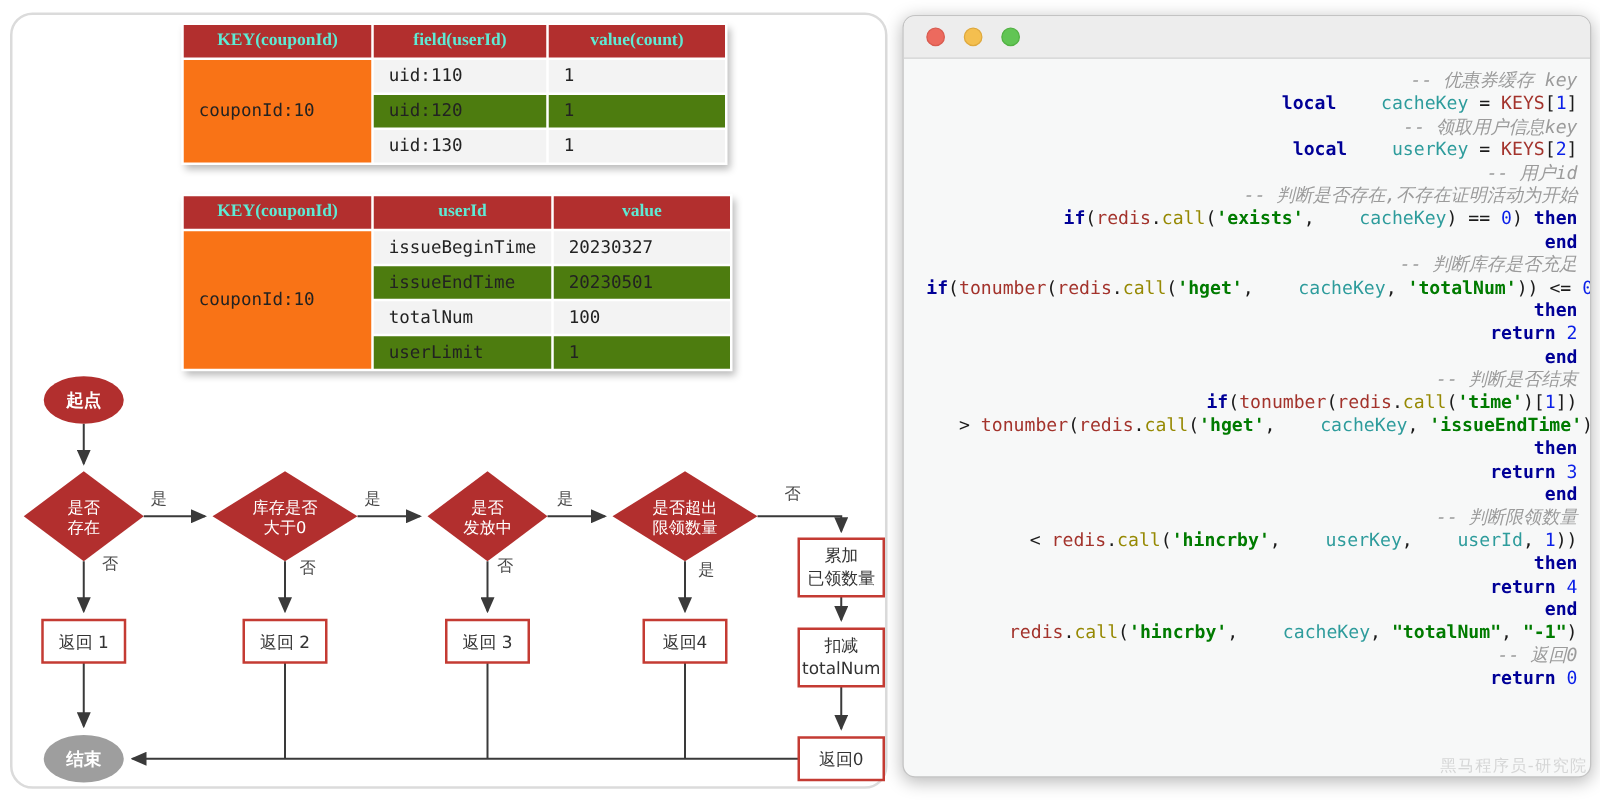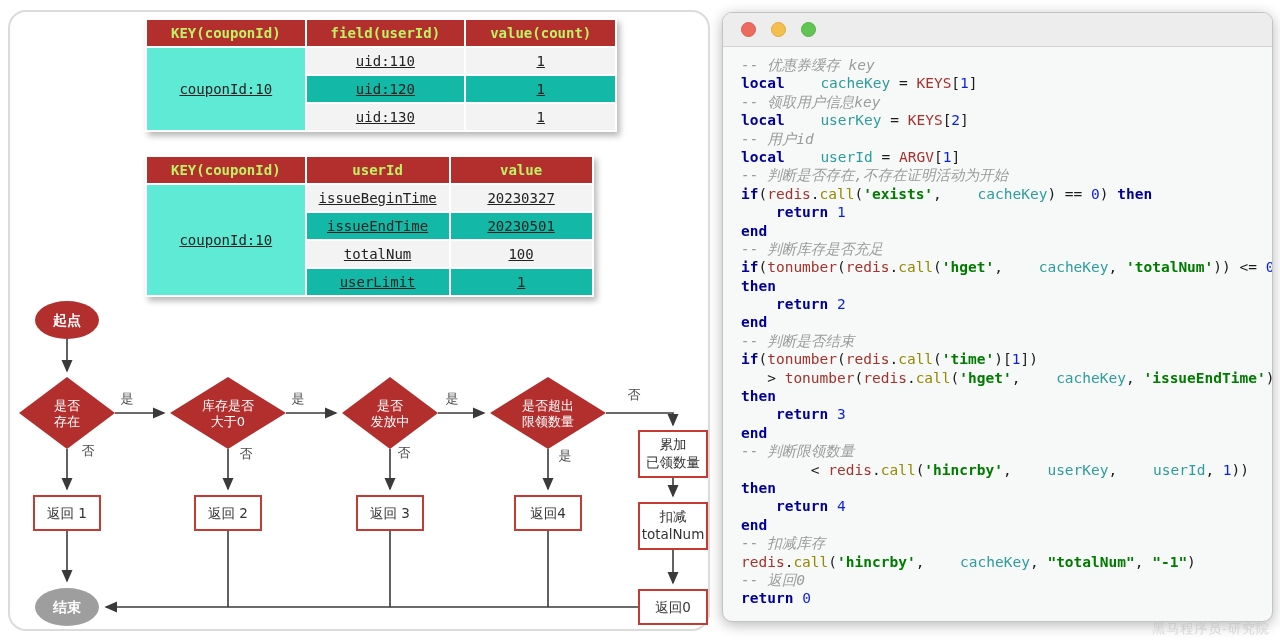--- a/index.html
+++ b/index.html
@@ -21,52 +21,52 @@
   .nodetext { fill:#ffffff; font-size:13px; text-anchor:middle;
               font-family:"DejaVu Sans","Liberation Sans",sans-serif; }
   .ovaltext { fill:#ffffff; font-size:14px; font-weight:600; text-anchor:middle; }
   .boxtext { fill:#333333; font-size:13.5px; text-anchor:middle; }
   .edgelabel { fill:#4a4a4a; font-size:13px; text-anchor:middle; }
 
   
   .tablewrap { position:absolute; background:#fff; box-shadow:3px 4px 6px rgba(0,0,0,.28); }
   .tablewrap table { border-collapse:separate; border-spacing:2px;
                      font-family:"DejaVu Sans Mono","Liberation Mono",monospace; font-size:14px; }
-  .tablewrap th { background:#B22F2E; color:#bef264; font-weight:bold; height:26px; padding:0 24px; }
-  .tablewrap td { text-align:center; height:26px; padding:0 12px; color:#222;text-decoration:underline; }
-  .tablewrap td.keycell { background:#5eead4; }
+  .tablewrap th { background:#B22F2E; color:#5eead4; font-weight:bold; height:26px; padding:0 24px;font-family:Liberation Serif, serif; }
+  .tablewrap td { height:26px; padding:0 12px; color:#222; }
+  .tablewrap td.keycell { background:#f97316; }
   .tablewrap td.light { background:#F3F3F3; }
-  .tablewrap td.dark  { background:#14b8a6; }
+  .tablewrap td.dark  { background:#4d7c0f; }
   .t1 { left:145px; top:18px; }
   .t2 { left:145px; top:155px; }
 
   
   .codewin { position:absolute; left:722px; top:12px; width:551px; height:610px;
              background:#F7F8F8; border:1px solid #C3C3C3; border-radius:10px;
              box-shadow:0 3px 14px rgba(0,0,0,.28); overflow:hidden; }
   .titlebar { height:34px; background:#EDEDED; border-bottom:1px solid #D4D4D4;
               display:flex; align-items:center; padding-left:18px; }
   .light-dot { width:15px; height:15px; border-radius:50%; margin-right:15px; }
   .dot-red    { background:#EC6A5E; border:1px solid #D95C50; }
   .dot-yellow { background:#F4BF4F; border:1px solid #DFA93D; }
   .dot-green  { background:#61C554; border:1px solid #52B243; }
   .codearea { padding:9px 10px 8px 18px;
               font-family:"DejaVu Sans Mono","Liberation Mono",monospace;
-              font-size:14.5px; line-height:18.4px; color:#1b1b1b; }
+              font-size:14.5px; line-height:18.4px; color:#1b1b1b;text-align:right; }
   .cl { white-space:pre; height:18.4px; }
   .cl .c { color:#9B9B9B; font-style:italic; }
   .cl .k { color:#000097; font-weight:bold; }
   .cl .b { color:#A3332C; }
   .cl .f { color:#968903; }
   .cl .s { color:#007B00; font-weight:bold; }
   .cl .n { color:#0A1FE8; }
   .cl .i { color:#2E9C9C;margin-left:27px; }
 
   
-  .watermark { position:absolute; right:10px; bottom:3px; font-size:13px;
+  .watermark { position:absolute; right:10px; bottom:19px; font-size:13px;
                color:rgba(185,185,185,.55); letter-spacing:1px; }
 </style>
 </head>
 <body>
 
 <div class="stage">
 
   <div class="panel"></div>
 
   <svg class="flow" viewBox="0 0 720 641">
@@ -240,42 +240,39 @@
       <span class="light-dot dot-red"></span>
       <span class="light-dot dot-yellow"></span>
       <span class="light-dot dot-green"></span>
     </div>
     <div class="codearea">
         <div class="cl"><span class="c">-- 优惠券缓存 key</span></div>
         <div class="cl"><span class="k">local</span><span> </span><span class="i">cacheKey</span><span> = </span><span class="b">KEYS</span><span>[</span><span class="n">1</span><span>]</span></div>
         <div class="cl"><span class="c">-- 领取用户信息key</span></div>
         <div class="cl"><span class="k">local</span><span> </span><span class="i">userKey</span><span> = </span><span class="b">KEYS</span><span>[</span><span class="n">2</span><span>]</span></div>
         <div class="cl"><span class="c">-- 用户id</span></div>
-        <div class="cl"><span class="k">local</span><span> </span><span class="i">userId</span><span> = </span><span class="b">ARGV</span><span>[</span><span class="n">1</span><span>]</span></div>
         <div class="cl"><span class="c">-- 判断是否存在,不存在证明活动为开始</span></div>
         <div class="cl"><span class="k">if</span><span>(</span><span class="b">redis</span><span>.</span><span class="f">call</span><span>(</span><span class="s">'exists'</span><span>, </span><span class="i">cacheKey</span><span>) == </span><span class="n">0</span><span>) </span><span class="k">then</span></div>
-        <div class="cl"><span>    </span><span class="k">return</span><span> </span><span class="n">1</span></div>
         <div class="cl"><span class="k">end</span></div>
         <div class="cl"><span class="c">-- 判断库存是否充足</span></div>
         <div class="cl"><span class="k">if</span><span>(</span><span class="b">tonumber</span><span>(</span><span class="b">redis</span><span>.</span><span class="f">call</span><span>(</span><span class="s">'hget'</span><span>, </span><span class="i">cacheKey</span><span>, </span><span class="s">'totalNum'</span><span>)) &lt;= </span><span class="n">0</span><span>)</span></div>
         <div class="cl"><span class="k">then</span></div>
         <div class="cl"><span>    </span><span class="k">return</span><span> </span><span class="n">2</span></div>
         <div class="cl"><span class="k">end</span></div>
         <div class="cl"><span class="c">-- 判断是否结束</span></div>
         <div class="cl"><span class="k">if</span><span>(</span><span class="b">tonumber</span><span>(</span><span class="b">redis</span><span>.</span><span class="f">call</span><span>(</span><span class="s">'time'</span><span>)[</span><span class="n">1</span><span>])</span></div>
         <div class="cl"><span>   &gt; </span><span class="b">tonumber</span><span>(</span><span class="b">redis</span><span>.</span><span class="f">call</span><span>(</span><span class="s">'hget'</span><span>, </span><span class="i">cacheKey</span><span>, </span><span class="s">'issueEndTime'</span><span>)))</span></div>
         <div class="cl"><span class="k">then</span></div>
         <div class="cl"><span>    </span><span class="k">return</span><span> </span><span class="n">3</span></div>
         <div class="cl"><span class="k">end</span></div>
         <div class="cl"><span class="c">-- 判断限领数量</span></div>
         <div class="cl"><span>        &lt; </span><span class="b">redis</span><span>.</span><span class="f">call</span><span>(</span><span class="s">'hincrby'</span><span>, </span><span class="i">userKey</span><span>, </span><span class="i">userId</span><span>, </span><span class="n">1</span><span>))</span></div>
         <div class="cl"><span class="k">then</span></div>
         <div class="cl"><span>    </span><span class="k">return</span><span> </span><span class="n">4</span></div>
         <div class="cl"><span class="k">end</span></div>
-        <div class="cl"><span class="c">-- 扣减库存</span></div>
         <div class="cl"><span class="b">redis</span><span>.</span><span class="f">call</span><span>(</span><span class="s">'hincrby'</span><span>, </span><span class="i">cacheKey</span><span>, </span><span class="s">"totalNum"</span><span>, </span><span class="s">"-1"</span><span>)</span></div>
         <div class="cl"><span class="c">-- 返回0</span></div>
         <div class="cl"><span class="k">return</span><span> </span><span class="n">0</span></div>
       </div>
   </div>
 
   <div class="watermark">黑马程序员-研究院</div>
 
 </div>
 

